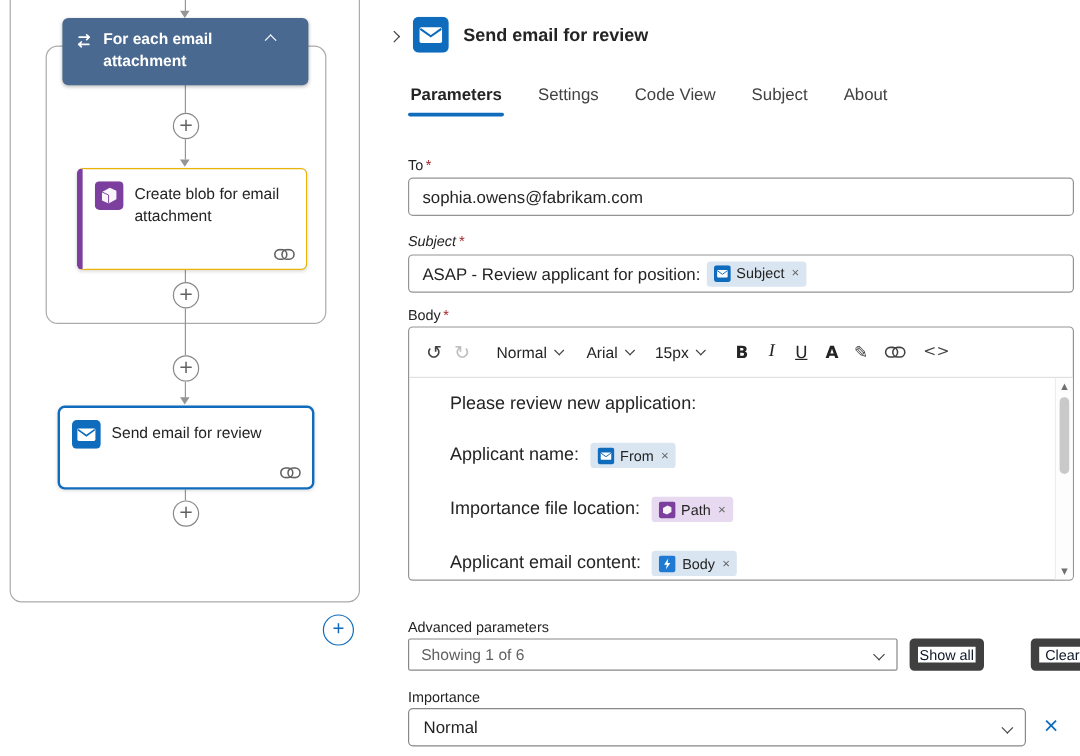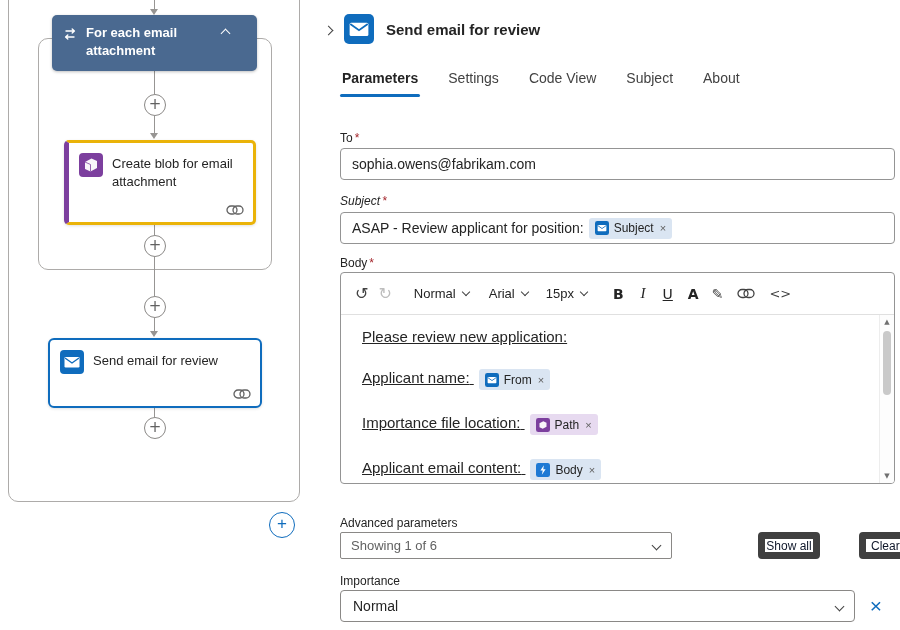--- a/index.html
+++ b/index.html
@@ -26,21 +26,21 @@
     border-radius:5px; color:#fff; display:flex; align-items:flex-start; padding:9px 10px;
     box-shadow:0 1px 3px rgba(0,0,0,.25); z-index:2; cursor:pointer; }
   .loop-icon { width:16px; height:16px; margin:2px 8px 0 0; flex:none; }
   .loop-title { font-size:13px; font-weight:600; line-height:18px; width:130px; }
   .chev { display:inline-block; width:7px; height:7px; border-right:1.6px solid currentColor; border-bottom:1.6px solid currentColor; }
   .chev-up { transform:rotate(-135deg); }
   .chev-down { transform:rotate(45deg); }
   .chev-right { transform:rotate(-45deg); }
   .loop-chev { margin:6px 0 0 6px; color:#fff; cursor:pointer; flex:none; }
 
-  .action-card { position:absolute; background:#fff; border:3px solid #eab308; border-radius:5px;
+  .action-card { position:absolute; background:#fff; border:1px solid #eab308; border-radius:5px;
     box-shadow:0 1px 3px rgba(0,0,0,.12); z-index:2; cursor:pointer; }
   .blob-card { left:64px; top:140px; width:192px; height:85px; border-left:5px solid #7c3f9e; }
   .email-card { left:48px; top:338px; width:214px; height:70px; border:2px solid #0f6cbd; border-radius:6px; }
   .card-row { display:flex; align-items:flex-start; padding:10px 10px 0 10px; }
   .card-icon { width:24px; height:24px; flex:none; margin-right:9px; }
   .card-title { font-size:13px; line-height:18px; color:#242424; padding-top:2px; }
   .link-ic { position:absolute; right:9px; bottom:7px; width:18px; height:10px; }
 
   
   #panel { position:absolute; left:310px; top:0; width:590px; height:630px; background:#fff; }
@@ -82,29 +82,29 @@
   .dd-style { margin-left:22px; } .dd-font { margin-left:20px; } .dd-size { margin-left:18px; }
   .tb-b { margin-left:26px; font-weight:700; font-size:14px; }
   .tb-i { margin-left:17px; font-family:"Liberation Serif", serif; font-style:italic; font-size:15px; }
   .tb-u { margin-left:17px; text-decoration:underline; font-size:14px; }
   .tb-a { margin-left:15px; font-weight:700; font-size:14px; }
   .tb-hl { margin-left:13px; font-size:14px; color:#424242; }
   .tb-link { margin-left:14px; width:18px; height:11px; cursor:pointer; }
   .tb-code { margin-left:14px; font-size:13px; letter-spacing:0px; color:#424242; }
 
   .ed-content { position:relative; height:170px; padding:13px 30px 0 17px; font-size:15px; overflow:hidden; }
-  .ed-content p { margin:0 0 24px 4px;text-decoration:underline; }
+  .ed-content p { margin:0 0 24px 17px; }
   .scrollbar { position:absolute; right:0; top:42px; bottom:0; width:15px; border-left:1px solid #ededed; background:#fdfdfd; }
   .sb-arrow { width:100%; height:14px; text-align:center; font-size:7px; color:#707070; line-height:14px;
     cursor:pointer; font-family:"DejaVu Sans", sans-serif; }
   .sb-arrow.down { position:absolute; bottom:0; }
   .sb-thumb { position:absolute; top:16px; left:3px; width:8px; height:64px; background:#c9c9c9; border-radius:4px; cursor:pointer; }
 
   .dd-box { position:absolute; background:#fff; border:1px solid #8a8886; display:flex; align-items:center; cursor:pointer; }
-  .adv-dd { left:30px; top:532px; width:332px; height:27px; border-radius:2px; padding:0 10px; }
+  .adv-dd { left:30px; top:532px; width:408px; height:27px; border-radius:2px; padding:0 10px; }
   .adv-dd .dd-text { font-size:13px; color:#616161; }
   .imp-dd { left:30px; top:590px; width:515px; height:32px; border-radius:4px; padding:0 12px; }
   .imp-dd .dd-text { font-size:14px; color:#242424; }
   .dd-chev { position:absolute; right:11px; color:#424242; }
   .mini-btn { position:absolute; top:532px; height:27px; border:7px solid #404040; border-radius:4px;
     background:#fff; font-size:12px; color:#0f172a; display:flex; align-items:center; justify-content:center;
     cursor:pointer; font-family:inherit; }
   .btn-showall { left:448px; width:62px; }
   .btn-clearall { left:517px; width:68px;margin-left:32px; }
   .clear-x { position:absolute; left:554px; top:595px; width:24px; height:24px; color:#0f6cbd;

